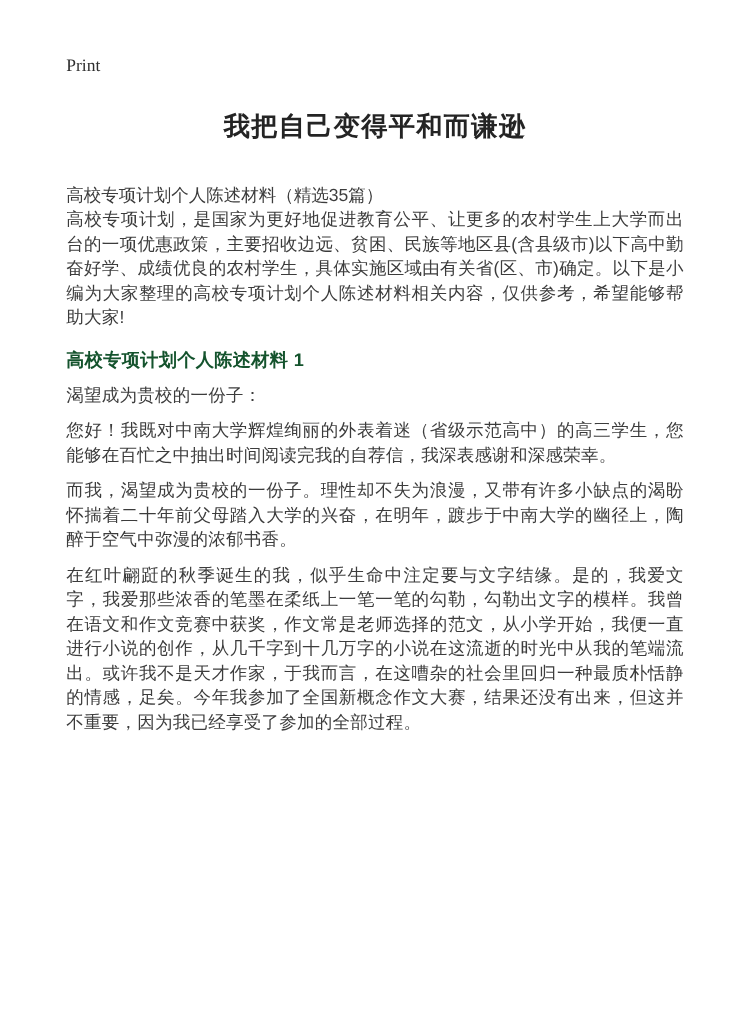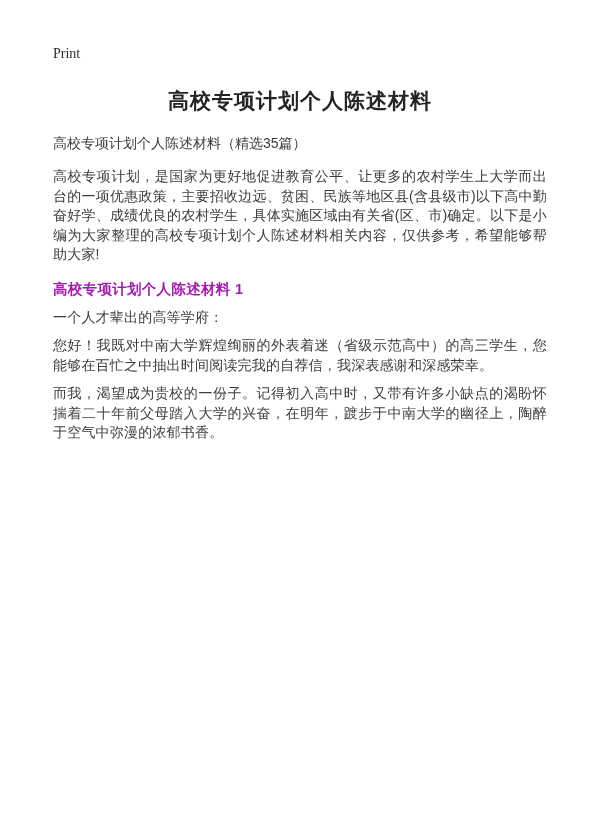--- a/index.html
+++ b/index.html
@@ -24,62 +24,63 @@
   }
   .doc-title {
     margin-top: 25px;
     text-align: center;
     font-size: 21px;
     font-weight: bold;
     color: #242424;
     letter-spacing: 1px;
   }
   .doc-subtitle {
-    margin-top: 20px;
+    margin-top: 33px;
     font-size: 14px;
     color: #3c3c3c;
   }
   .body-text p {
     font-size: 14px;
     line-height: 19.5px;
     color: #3c3c3c;
     text-align: justify;
     margin-top: 9px;
     letter-spacing: 0.2px;
     word-break: break-all;
   }
-  .body-text p.first { margin-top: 14px; }
+  .body-text p.first { margin-top: 0; }
   .section-heading {
     margin-top: 15px;
     font-size: 14.5px;
     font-weight: bold;
-    color: #a21caf;
+    color: #14532d;
     letter-spacing: 0.3px;
   }
 </style>
 </head>
 <body>
 
 <div class="page">
 
   <span class="print-link">Print</span>
 
-  <h1 class="doc-title">高校专项计划个人陈述材料</h1>
+  <h1 class="doc-title">我把自己变得平和而谦逊</h1>
 
   <div class="doc-subtitle">高校专项计划个人陈述材料（精选35篇）</div>
 
   <div class="body-text">
 
     <p class="first">高校专项计划，是国家为更好地促进教育公平、让更多的农村学生上大学而出台的一项优惠政策，主要招收边远、贫困、民族等地区县(含县级市)以下高中勤奋好学、成绩优良的农村学生，具体实施区域由有关省(区、市)确定。以下是小编为大家整理的高校专项计划个人陈述材料相关内容，仅供参考，希望能够帮助大家!</p>
 
     <h2 class="section-heading">高校专项计划个人陈述材料 1</h2>
 
-    <p>一个人才辈出的高等学府：</p>
+    <p>渴望成为贵校的一份子：</p>
 
     <p>您好！我既对中南大学辉煌绚丽的外表着迷（省级示范高中）的高三学生，您能够在百忙之中抽出时间阅读完我的自荐信，我深表感谢和深感荣幸。</p>
 
 
-    <p>而我，渴望成为贵校的一份子。记得初入高中时，又带有许多小缺点的渴盼怀揣着二十年前父母踏入大学的兴奋，在明年，踱步于中南大学的幽径上，陶醉于空气中弥漫的浓郁书香。</p>
+    <p>而我，渴望成为贵校的一份子。理性却不失为浪漫，又带有许多小缺点的渴盼怀揣着二十年前父母踏入大学的兴奋，在明年，踱步于中南大学的幽径上，陶醉于空气中弥漫的浓郁书香。</p>
 
 
+    <p>在红叶翩跹的秋季诞生的我，似乎生命中注定要与文字结缘。是的，我爱文字，我爱那些浓香的笔墨在柔纸上一笔一笔的勾勒，勾勒出文字的模样。我曾在语文和作文竞赛中获奖，作文常是老师选择的范文，从小学开始，我便一直进行小说的创作，从几千字到十几万字的小说在这流逝的时光中从我的笔端流出。或许我不是天才作家，于我而言，在这嘈杂的社会里回归一种最质朴恬静的情感，足矣。今年我参加了全国新概念作文大赛，结果还没有出来，但这并不重要，因为我已经享受了参加的全部过程。</p>
 
   </div>
 </div>
 
 </body></html>

